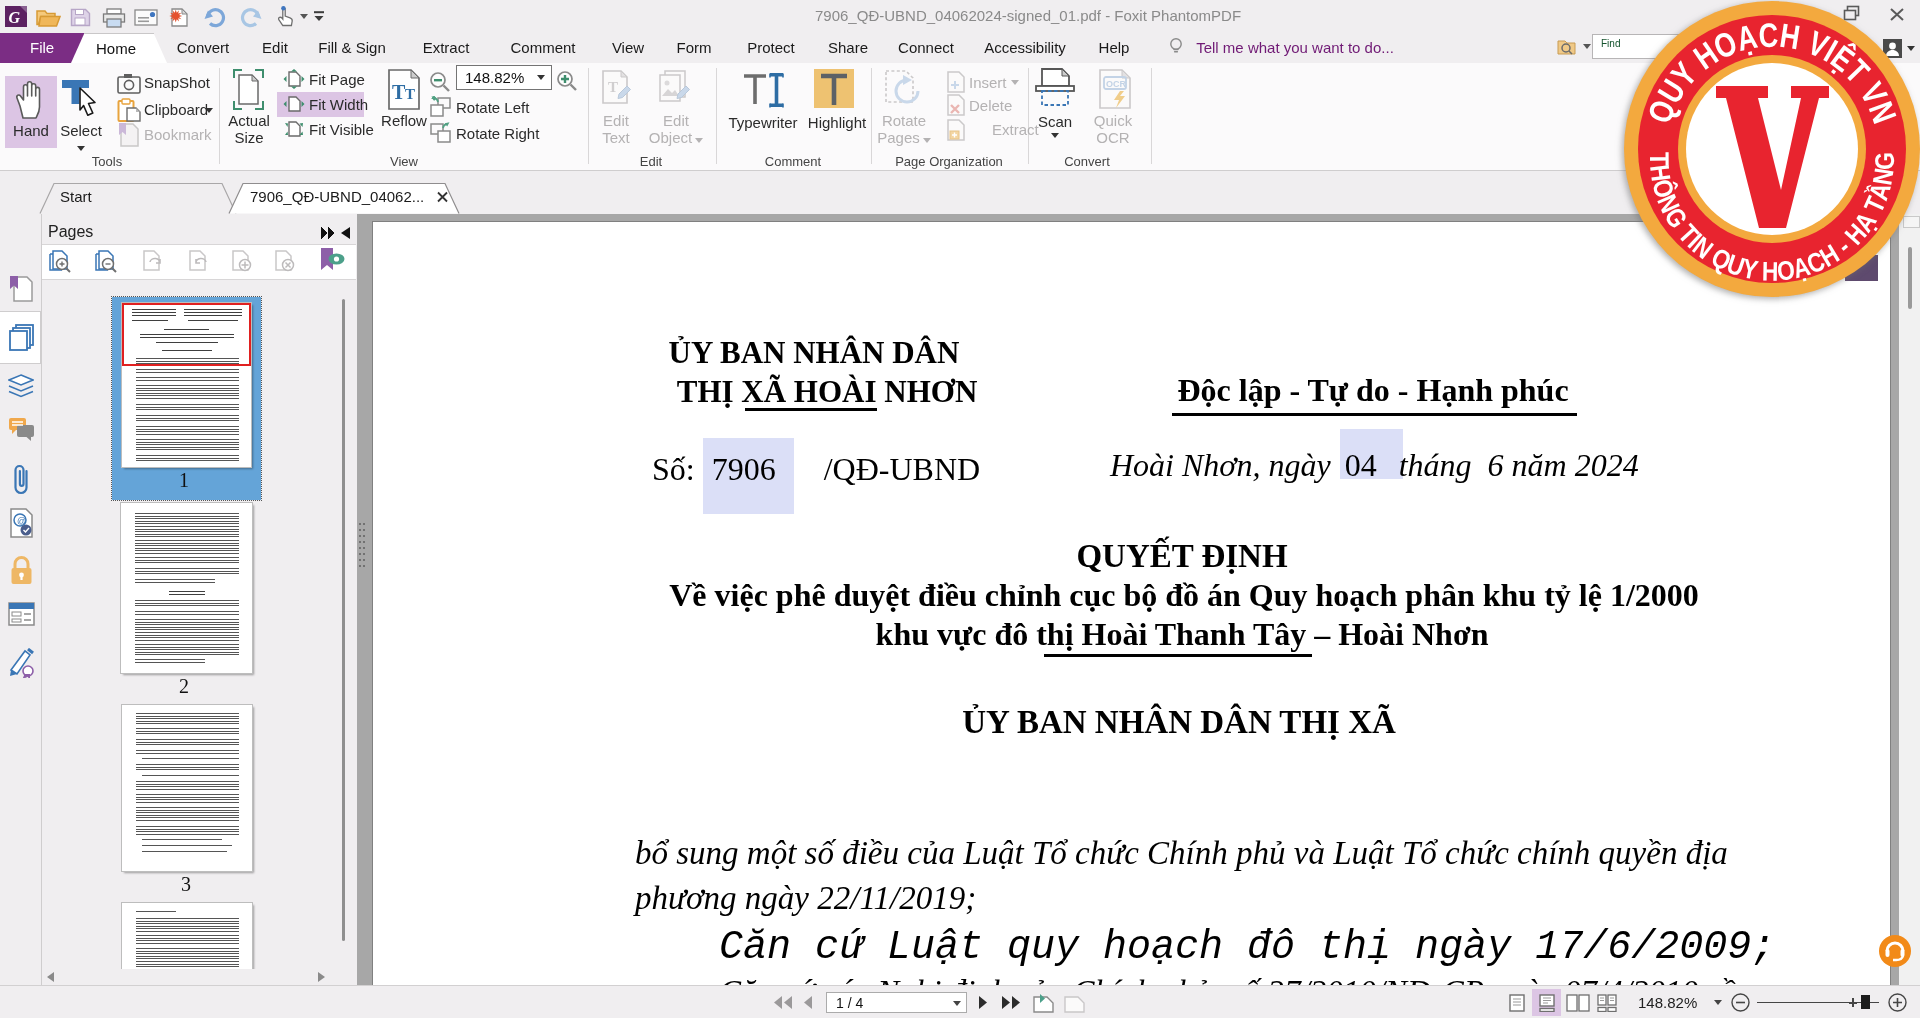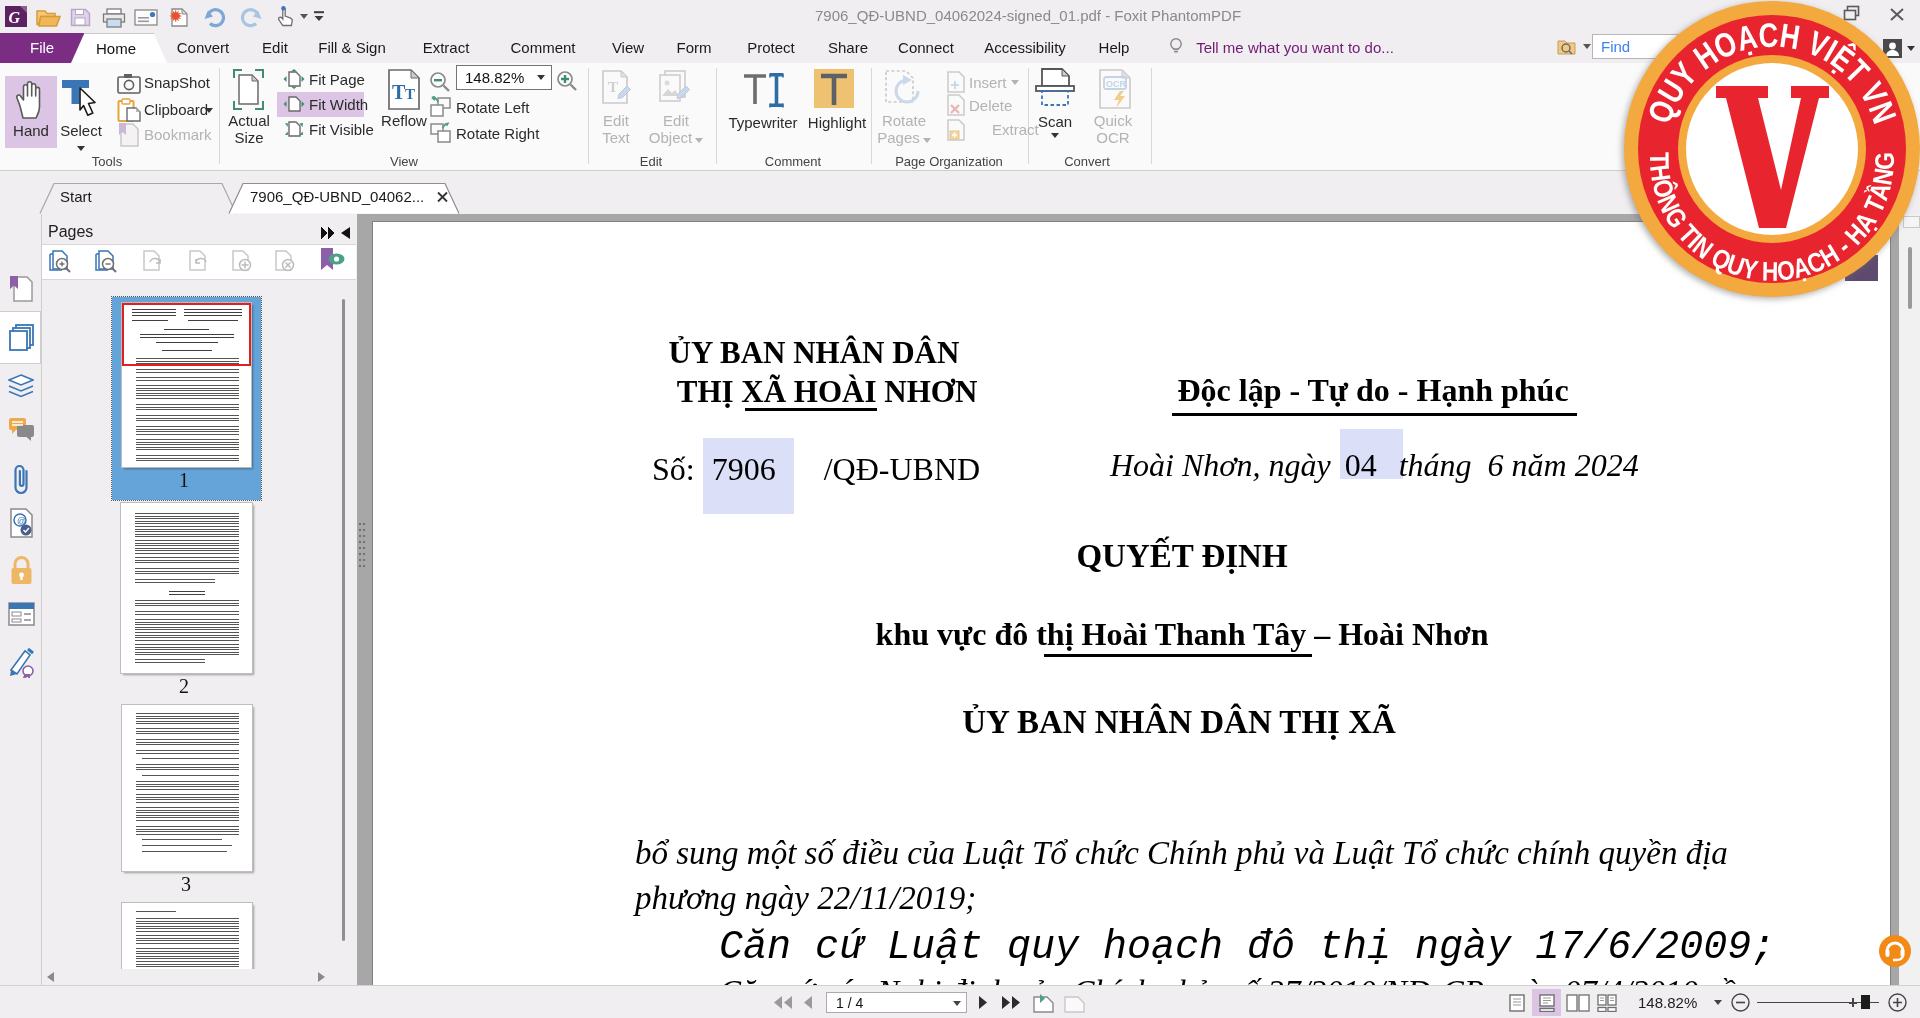--- a/index.html
+++ b/index.html
@@ -74,21 +74,21 @@
   <div class="mitem" style="left:1295px;color:#701a75;">Tell me what you want to do...</div>
   <div class="abs" style="left:1557px;top:4px;width:22px;height:19px;">
     <svg width="22" height="19" viewBox="0 0 22 19">
         <path d="M1 4 h7 l2 2 h8 v11 h-17 z" fill="#f0c987" stroke="#c89b52" stroke-width="1"></path>
         <circle cx="9" cy="11" r="4" fill="none" stroke="#6b6b6b" stroke-width="1.5"></circle>
         <path d="M12 14 l3 3" stroke="#6b6b6b" stroke-width="1.5"></path>
       </svg>
   </div>
   <div class="abs" style="left:1583px;top:11px;border-top:5px solid #555;border-left:4px solid transparent;border-right:4px solid transparent;"></div>
   <div class="abs" style="left:1592px;top:1px;width:193px;height:25px;background:#fff;border:1px solid #b7b5b6;box-sizing:border-box;">
-    <span style="position:absolute;left:8px;top:3px;font-size:15px;color:#3b82f6;">Find</span>
+    <span style="position:absolute;left:8px;top:3px;font-size:10px;color:#14532d;">Find</span>
   </div>
   <div class="abs" style="left:1883px;top:6px;width:19px;height:19px;background:#4a4a4a;">
     <svg width="19" height="19" viewBox="0 0 19 19">
         <circle cx="9.5" cy="7" r="3.4" fill="#fff"></circle>
         <path d="M3 17c0-3.6 2.9-6 6.5-6s6.5 2.4 6.5 6z" fill="#fff"></path>
       </svg>
   </div>
   <div class="abs" style="left:1907px;top:13px;border-top:5px solid #333;border-left:4px solid transparent;border-right:4px solid transparent;"></div>
  </div>
  <div class="abs" id="qat">
@@ -544,20 +544,21 @@
    <div class="doc b ctr" style="left:441px;top:113px;font-size:31px;">ỦY BAN NHÂN DÂN</div>
    <div class="doc b ctr" style="left:454px;top:152px;font-size:31px;">THỊ XÃ HOÀI NHƠN</div>
    <div class="abs" style="left:372px;top:186px;width:132px;height:3px;background:#000;"></div>
    <div class="doc b ctr" style="left:1000px;top:150px;font-size:32px;">Độc lập - Tự do - Hạnh phúc</div>
    <div class="abs" style="left:799px;top:191px;width:405px;height:3px;background:#000;"></div>
    <div class="abs" style="left:330px;top:216px;width:91px;height:76px;background:#dbdff7;"></div>
    <div class="abs" style="left:967px;top:207px;width:63px;height:50px;background:#dbdff7;"></div>
    <div class="doc" style="left:279px;top:229px;font-size:32px;">Số: <span style="margin-left:9px;">7906</span><span style="margin-left:48px;">/QĐ-UBND</span></div>
    <div class="doc i" style="left:737px;top:225px;font-size:32px;">Hoài Nhơn, ngày <span style="font-style:normal;margin-left:6px;">04</span><span style="margin-left:22px;">tháng&nbsp; 6 năm 2024</span></div>
    <div class="doc b ctr" style="left:809px;top:316px;font-size:33px;">QUYẾT ĐỊNH</div>
+   <div class="doc b ctr" style="left:811px;top:355px;font-size:32px;">Về việc phê duyệt điều chỉnh cục bộ đồ án Quy hoạch phân khu tỷ lệ 1/2000</div>
    <div class="doc b ctr" style="left:809px;top:394px;font-size:32px;">khu vực đô thị Hoài Thanh Tây – Hoài Nhơn</div>
    <div class="abs" style="left:671px;top:432px;width:268px;height:3px;background:#000;"></div>
    <div class="doc b ctr" style="left:806px;top:482px;font-size:33px;">ỦY BAN NHÂN DÂN THỊ XÃ</div>
    <div class="doc i" style="left:262px;top:613px;font-size:33px;">bổ sung một số điều của Luật Tổ chức Chính phủ và Luật Tổ chức chính quyền địa</div>
    <div class="doc i" style="left:262px;top:658px;font-size:33px;">phương ngày 22/11/2019;</div>
    <div class="doc i" style="left:346px;top:703px;font-size:40px;font-family:Liberation Mono, monospace;">Căn cứ Luật quy hoạch đô thị ngày 17/6/2009;</div>
    <div class="doc i" style="left:346px;top:752px;font-size:33px;">Căn cứ các Nghị định của Chính phủ: số 37/2010/NĐ-CP ngày 07/4/2010 về</div>
   </div>
   <div class="abs" style="left:1488px;top:41px;width:33px;height:26px;background:#5e4a6e;"></div>
  </div>

